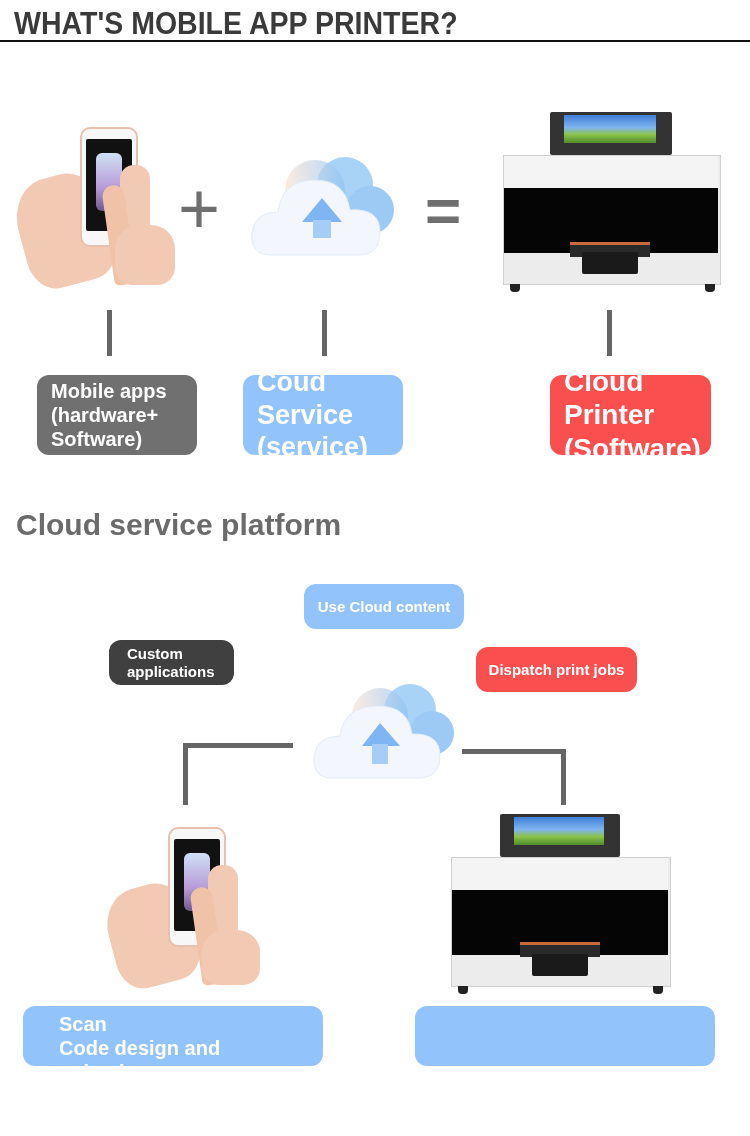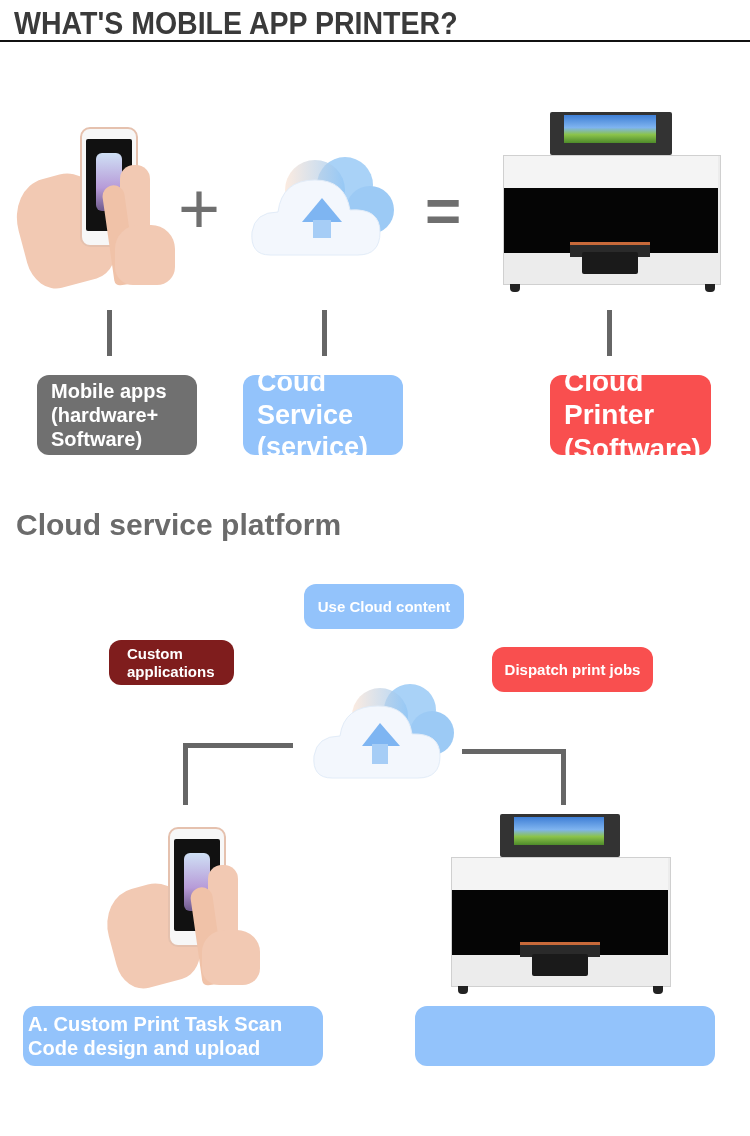--- a/index.html
+++ b/index.html
@@ -109,27 +109,27 @@
     <span>Cloud Printer</span>
     <span>(Software)</span>
   </div>
 </div>
 
 <div class="abs sub-title">Cloud service platform</div>
 
 <div class="box" style="left:304px;top:584px;width:160px;height:45px;background:#93c3fb;font-size:15px;justify-content:center;padding:0;">
   <span>Use Cloud content</span>
 </div>
-<div class="box" style="left:109px;top:640px;width:125px;height:45px;background:#7f1d1d;font-size:15px;padding:9px 18px;line-height:1.15;">
+<div class="box" style="left:109px;top:640px;width:125px;height:45px;background:#404040;font-size:15px;padding:9px 18px;line-height:1.15;">
   <div>
     <span>Custom</span>
     <span>applications</span>
   </div>
 </div>
-<div class="box" style="left:492px;top:647px;width:161px;height:45px;background:#f94f4f;font-size:15px;justify-content:center;padding:0;">
+<div class="box" style="left:476px;top:647px;width:161px;height:45px;background:#f94f4f;font-size:15px;justify-content:center;padding:0;">
   <span>Dispatch print jobs</span>
 </div>
 
 <svg class="cloud" style="left:310px;top:678px;" width="150" height="115" viewBox="0 0 150 115">
   <defs>
     <linearGradient id="cg2" x1="0" y1="0" x2="1" y2="0">
       <stop offset="0" stop-color="#fbe3d3"></stop>
         <stop offset="1" stop-color="#8ec4f5"></stop>
     </linearGradient>
   </defs>
@@ -164,21 +164,21 @@
   </div>
   <div class="p-body" style="left:3px;top:43px;width:218px;height:128px;"></div>
   <div class="p-lid" style="left:4px;top:44px;width:216px;height:32px;"></div>
   <div class="p-black" style="left:4px;top:76px;width:216px;height:65px;"></div>
   <div class="p-tray" style="left:72px;top:128px;width:80px;height:12px;"></div>
   <div class="p-bracket" style="left:84px;top:140px;width:56px;height:22px;"></div>
   <div class="p-foot" style="left:10px;top:172px;"></div>
   <div class="p-foot" style="left:205px;top:172px;"></div>
 </div>
 
-<div class="box" style="left:23px;top:1006px;width:300px;height:60px;background:#93c3fb;font-size:20px;padding:0 5px;line-height:1.22;">
+<div class="box" style="left:23px;top:1006px;width:300px;height:60px;background:#93c3fb;font-size:20px;padding:0 36px;line-height:1.22;">
   <div>
     <span>A. Custom Print Task Scan</span>
     <span>Code design and upload</span>
   </div>
 </div>
 <div class="box" style="left:415px;top:1006px;width:300px;height:60px;background:#93c3fb;font-size:20px;padding:0 20px;line-height:1.22;">
   <div>
   </div>
 </div>
 

